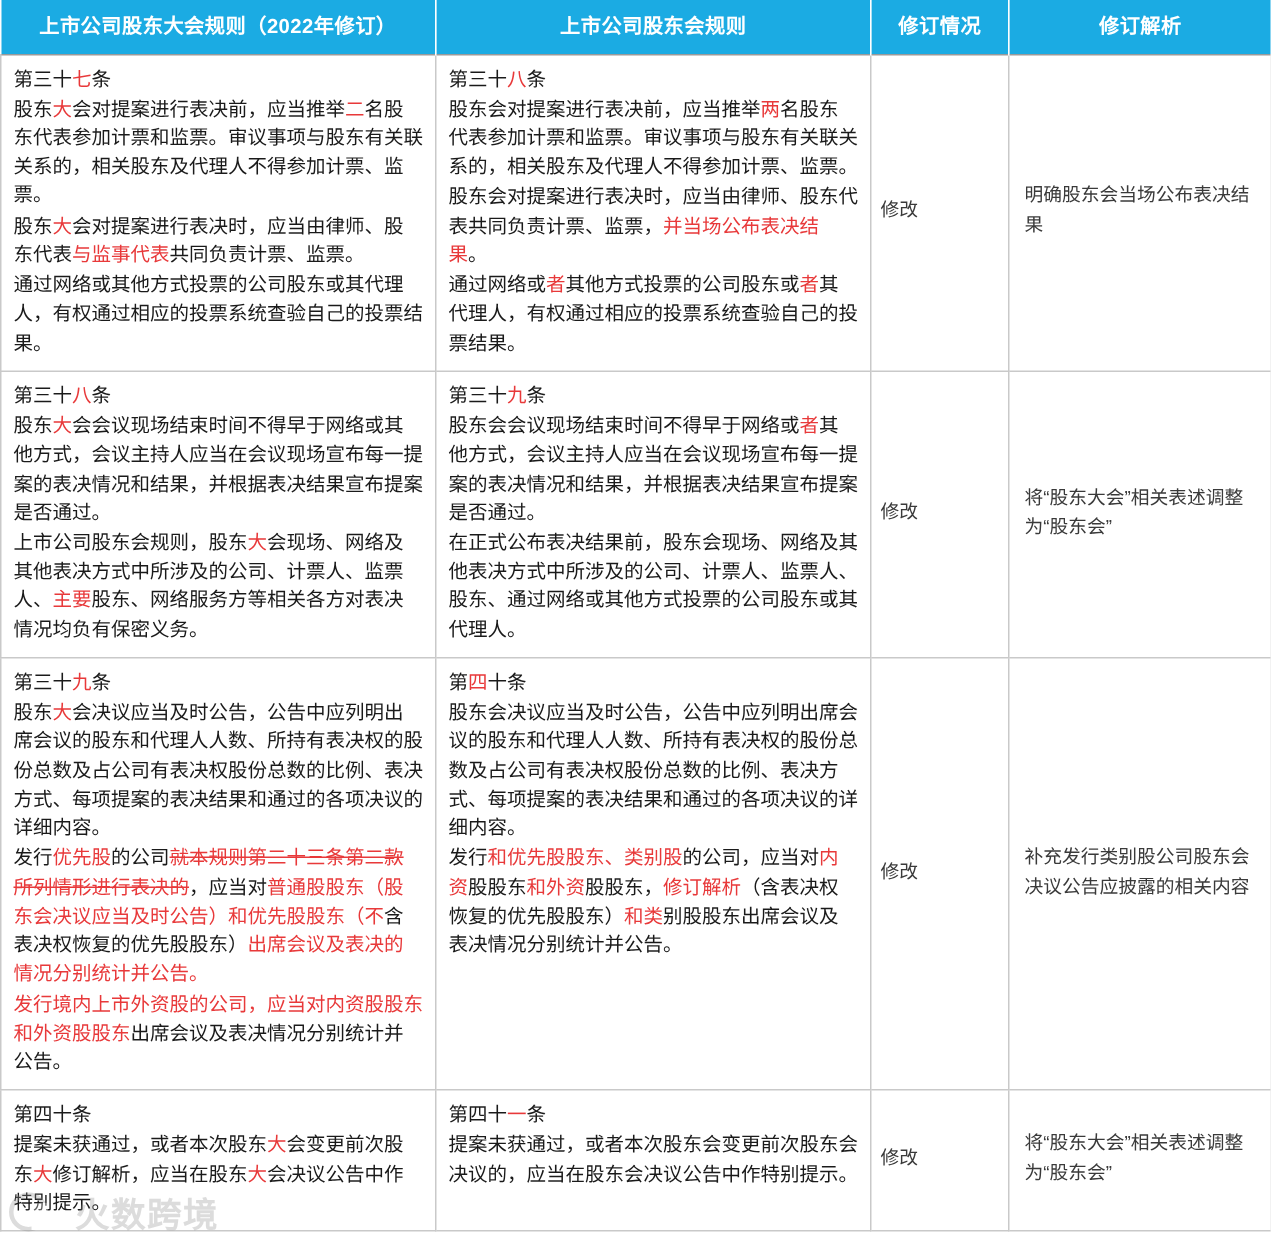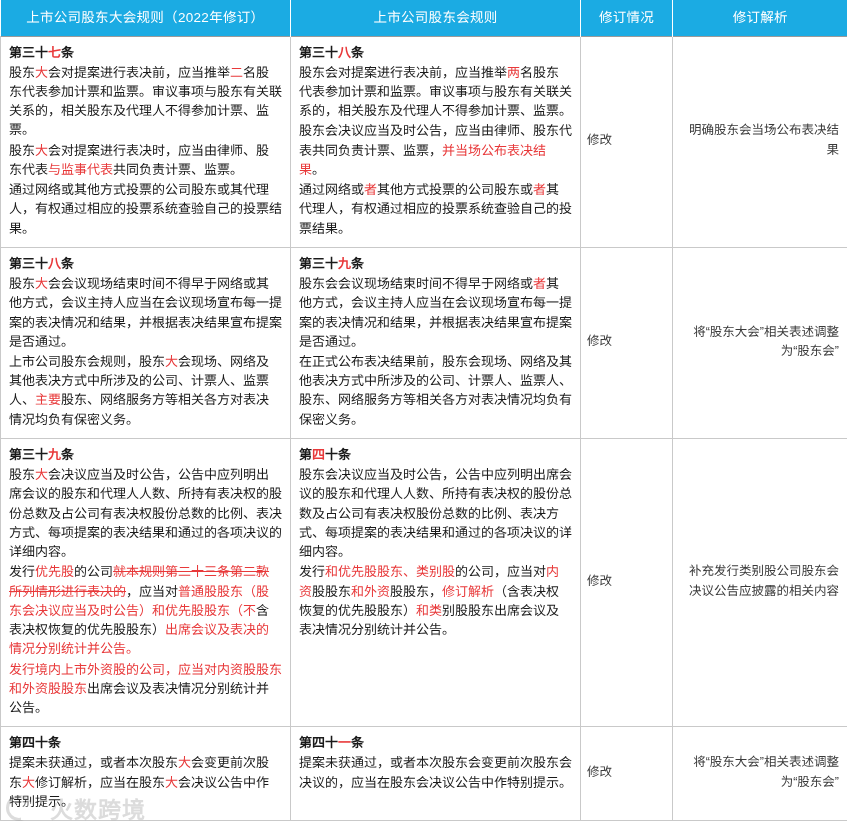--- a/index.html
+++ b/index.html
@@ -25,21 +25,21 @@
 
   .compare-table col.c1 { width: 290px; }
   .compare-table col.c2 { width: 290px; }
   .compare-table col.c3 { width:  92px; }
   .compare-table col.c4 { width: 175px; }
 
   
   thead th {
     background: #1BABE3;
     color: #ffffff;
-    font-weight: normal;
+    font-weight: bold;
     font-size: 13.5px;
     line-height: 1.2;
     height: 36px;
     padding: 0 4px;
     text-align: center;
     vertical-align: middle;
     border-right: 1px solid #ffffff;
     box-sizing: border-box;
     letter-spacing: 0.3px;
   }
@@ -62,27 +62,27 @@
   tbody td.status,
   tbody td.note {
     vertical-align: middle;
     font-size: 12.5px;
     line-height: 1.55;
     color: #3a3a3a;
     padding-left: 6px;
     padding-right: 6px;
   }
   tbody td.note {
-    text-align: right;
+    text-align: left;
     padding-left: 10px;
     padding-right: 8px;
   }
 
   .para { margin: 0 0 1px 0; }
-  .para.art { margin-bottom: 1px; font-weight: bold; }
+  .para.art { margin-bottom: 1px; }
 
   .chg { color: #e8393a; }
   .del { color: #e8393a; text-decoration: line-through; }
 
   
   .watermark {
     position: absolute;
     left: 6px;
     bottom: 2px;
     display: flex;
@@ -139,36 +139,36 @@
       <tr>
         <td class="old-rule">
           <p class="para art"><span>第三十</span><span class="chg">七</span><span>条</span></p>
           <p class="para"><span>股东</span><span class="chg">大</span><span>会对提案进行表决前，应当推举</span><span class="chg">二</span><span>名股东代表参加计票和监票。审议事项与股东有关联关系的，相关股东及代理人不得参加计票、监票。</span></p>
           <p class="para"><span>股东</span><span class="chg">大</span><span>会对提案进行表决时，应当由律师、股东代表</span><span class="chg">与监事代表</span><span>共同负责计票、监票。</span></p>
           <p class="para"><span>通过网络或其他方式投票的公司股东或其代理人，有权通过相应的投票系统查验自己的投票结果。</span></p>
         </td>
         <td class="new-rule">
           <p class="para art"><span>第三十</span><span class="chg">八</span><span>条</span></p>
           <p class="para"><span>股东会对提案进行表决前，应当推举</span><span class="chg">两</span><span>名股东代表参加计票和监票。审议事项与股东有关联关系的，相关股东及代理人不得参加计票、监票。</span></p>
-          <p class="para"><span>股东会决议应当及时公告，应当由律师、股东代表共同负责计票、监票，</span><span class="chg">并当场公布表决结果</span><span>。</span></p>
+          <p class="para"><span>股东会对提案进行表决时，应当由律师、股东代表共同负责计票、监票，</span><span class="chg">并当场公布表决结果</span><span>。</span></p>
           <p class="para"><span>通过网络或</span><span class="chg">者</span><span>其他方式投票的公司股东或</span><span class="chg">者</span><span>其代理人，有权通过相应的投票系统查验自己的投票结果。</span></p>
         </td>
         <td class="status">修改</td>
         <td class="note">明确股东会当场公布表决结果</td>
       </tr>
       <tr>
         <td class="old-rule">
           <p class="para art"><span>第三十</span><span class="chg">八</span><span>条</span></p>
           <p class="para"><span>股东</span><span class="chg">大</span><span>会会议现场结束时间不得早于网络或其他方式，会议主持人应当在会议现场宣布每一提案的表决情况和结果，并根据表决结果宣布提案是否通过。</span></p>
           <p class="para"><span>上市公司股东会规则，股东</span><span class="chg">大</span><span>会现场、网络及其他表决方式中所涉及的公司、计票人、监票人、</span><span class="chg">主要</span><span>股东、网络服务方等相关各方对表决情况均负有保密义务。</span></p>
         </td>
         <td class="new-rule">
           <p class="para art"><span>第三十</span><span class="chg">九</span><span>条</span></p>
           <p class="para"><span>股东会会议现场结束时间不得早于网络或</span><span class="chg">者</span><span>其他方式，会议主持人应当在会议现场宣布每一提案的表决情况和结果，并根据表决结果宣布提案是否通过。</span></p>
-          <p class="para"><span>在正式公布表决结果前，股东会现场、网络及其他表决方式中所涉及的公司、计票人、监票人、股东、网络服务方等相关各方对表决情况均负有保密义务。</span></p>
+          <p class="para"><span>在正式公布表决结果前，股东会现场、网络及其他表决方式中所涉及的公司、计票人、监票人、股东、通过网络或其他方式投票的公司股东或其代理人。</span></p>
         </td>
         <td class="status">修改</td>
         <td class="note">将“股东大会”相关表述调整为“股东会”</td>
       </tr>
       <tr>
         <td class="old-rule">
           <p class="para art"><span>第三十</span><span class="chg">九</span><span>条</span></p>
           <p class="para"><span>股东</span><span class="chg">大</span><span>会决议应当及时公告，公告中应列明出席会议的股东和代理人人数、所持有表决权的股份总数及占公司有表决权股份总数的比例、表决方式、每项提案的表决结果和通过的各项决议的详细内容。</span></p>
           <p class="para"><span>发行</span><span class="chg">优先股</span><span>的公司</span><span class="del">就本规则第二十三条第二款所列情形进行表决的</span><span>，应当对</span><span class="chg">普通股股东（股东会决议应当及时公告）和优先股股东（不</span><span>含表决权恢复的优先股股东）</span><span class="chg">出席会议及表决的情况分别统计并公告。</span></p>
           <p class="para"><span class="chg">发行境内上市外资股的公司，应当对内资股股东和外资股股东</span><span>出席会议及表决情况分别统计并公告。</span></p>

